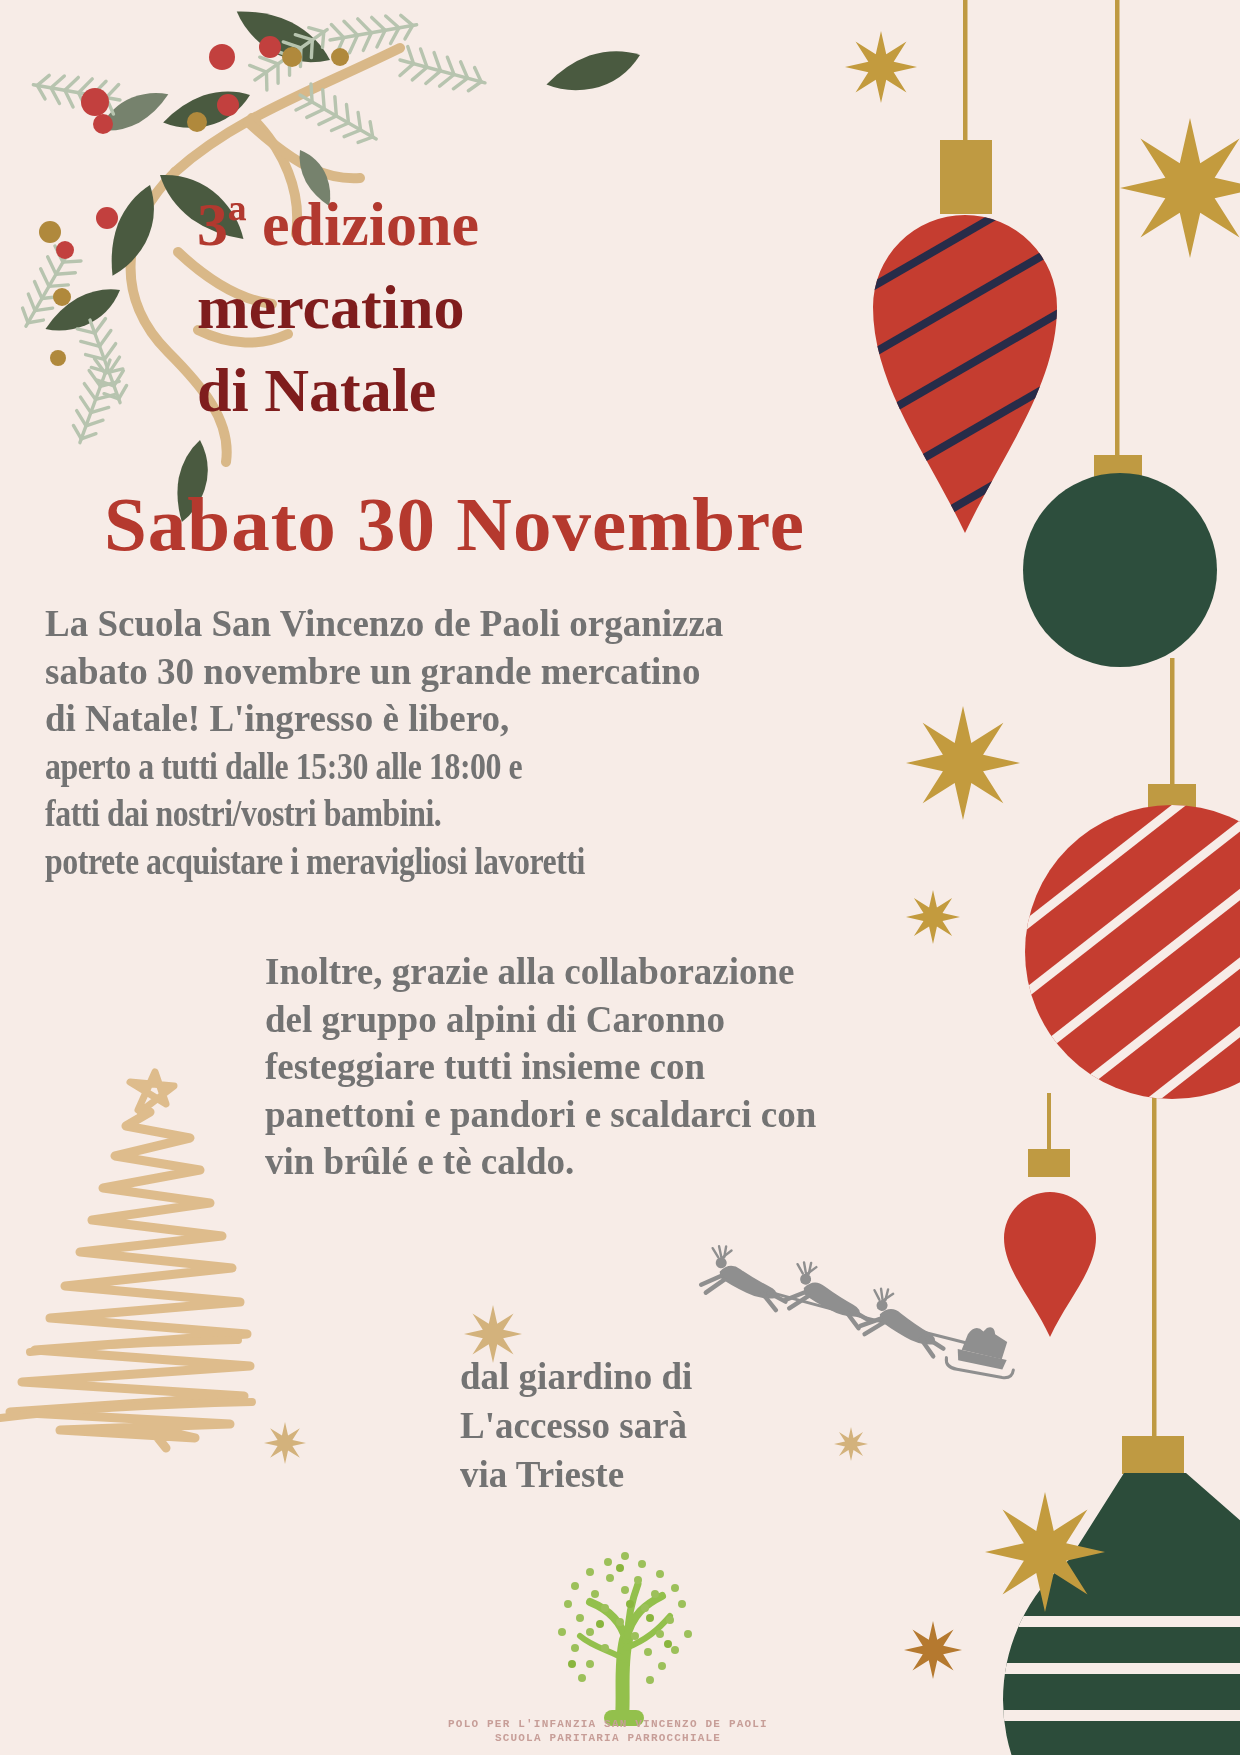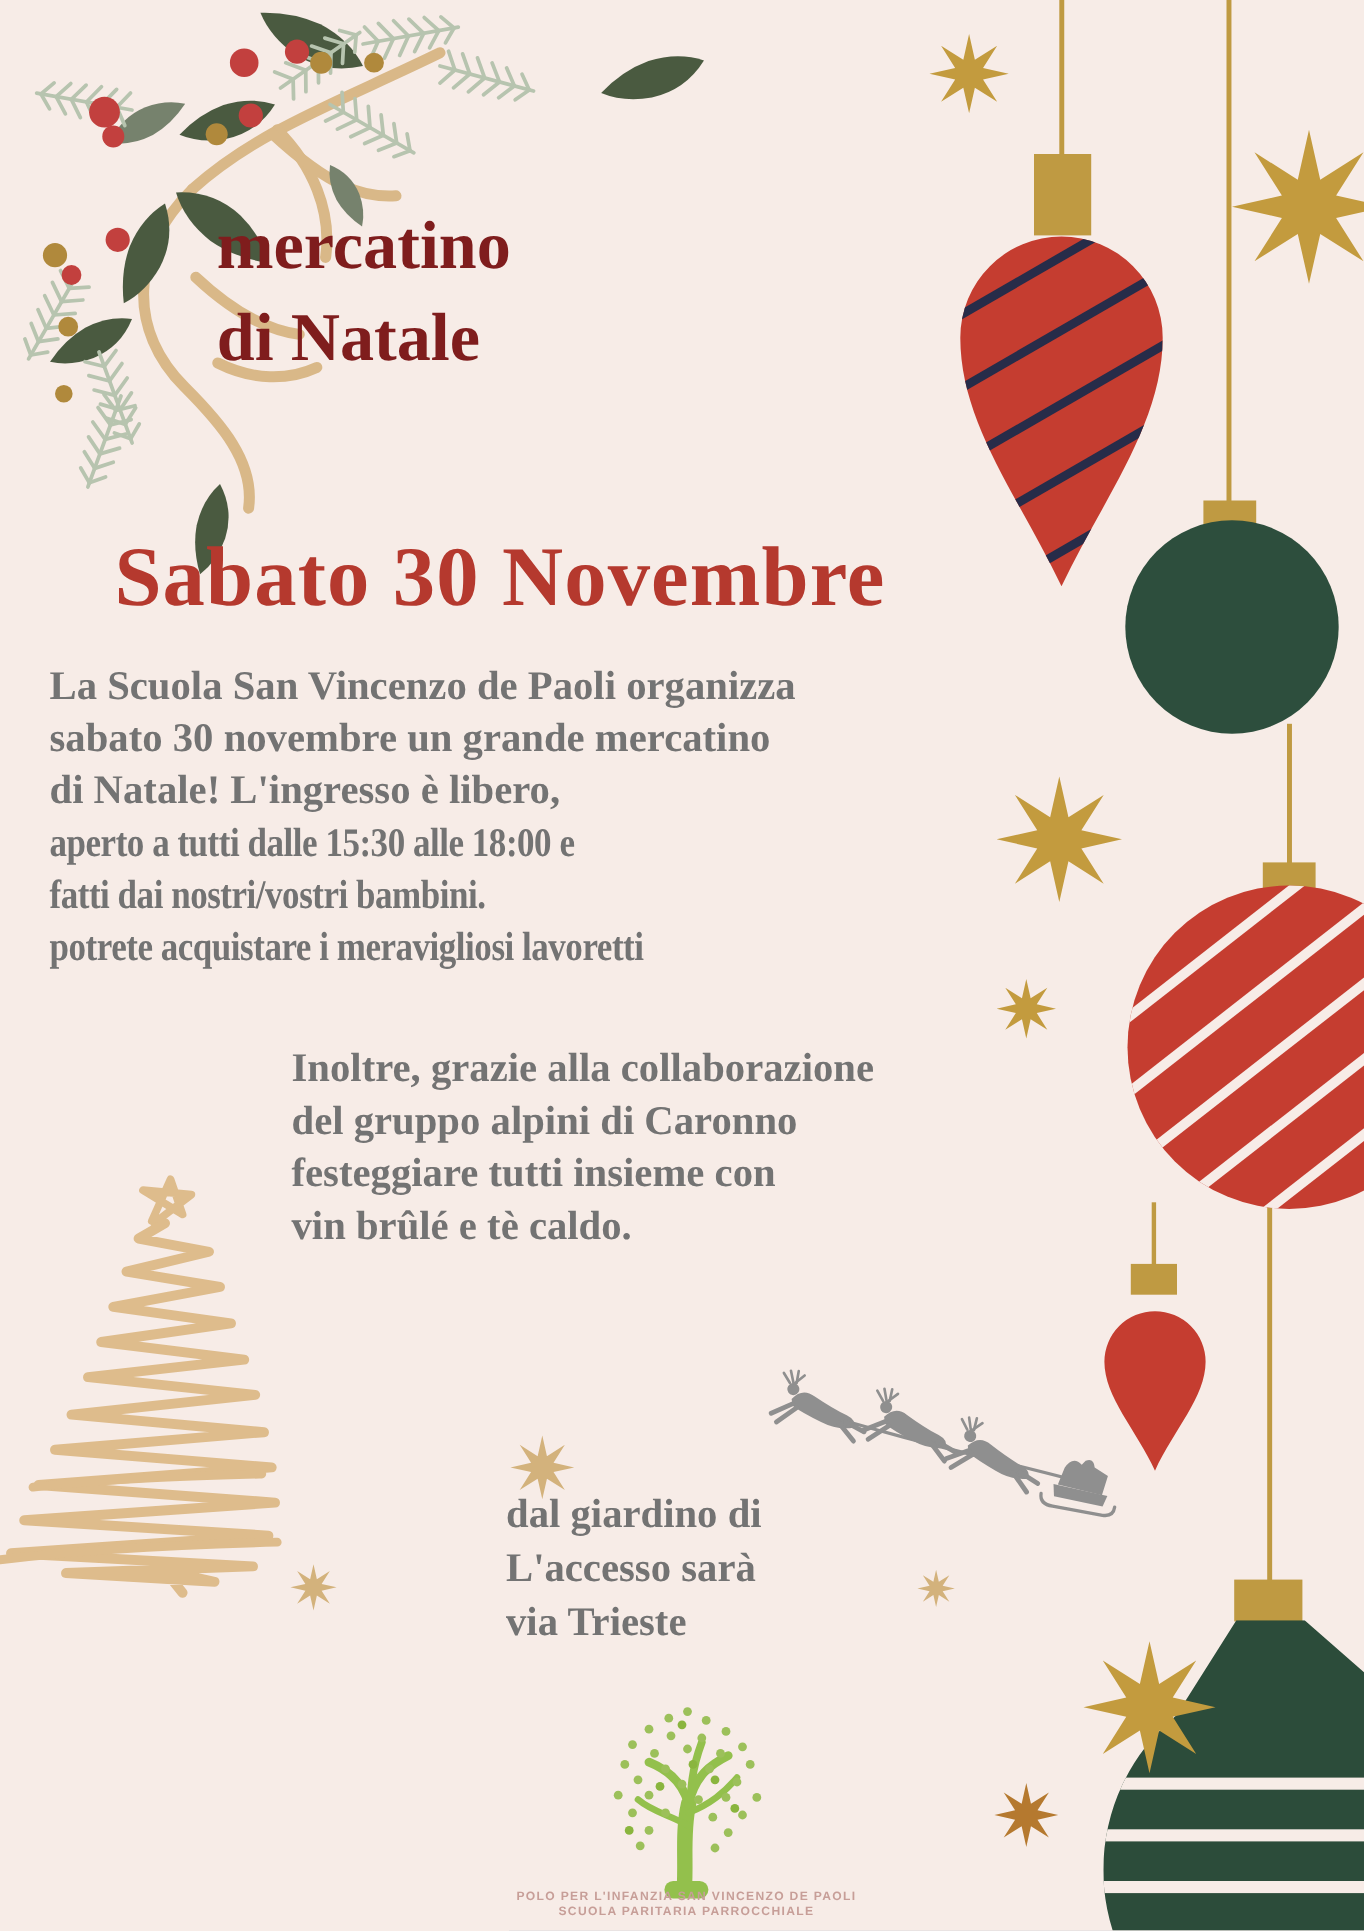--- a/index.html
+++ b/index.html
@@ -16,22 +16,22 @@
   #title{left:197px;top:183px;font-size:62px;line-height:83px;}
   #title .t-red{color:#b2392f;}
   #title .t-gold{color:#7f1d1d;}
   #dateHeading{left:58px;top:478px;font-size:77px;line-height:92px;color:#b5392e;letter-spacing:1px;white-space:nowrap;margin-left:46px;}
   .para{color:#737373;font-size:37px;line-height:47.5px;}
   #intro{left:45px;top:600px;}
   #collab{left:265px;top:948px;}
   #access{left:460px;top:1352px;line-height:49px;}
   .cond{display:inline-block;transform:scaleX(0.86);transform-origin:0 50%;letter-spacing:-0.5px;}
   #footerText{
-    left:424px;top:1717px;width:400px;text-align:center;
-    font-family:Liberation Sans, sans-serif;
+    left:408px;top:1717px;width:400px;text-align:center;
+    font-family:Liberation Mono, monospace;
     font-weight:700;color:#c79e98;font-size:11px;line-height:14px;
     letter-spacing:1.2px;
   }
   .nosel{user-select:none;}
 </style>
 </head>
 <body>
 
 <div id="poster">
 
@@ -263,39 +263,41 @@
           <circle cx="100" cy="70" r="4"></circle>
           <circle cx="50" cy="76" r="4"></circle>
         <circle cx="80" cy="56" r="4"></circle>
           <circle cx="118" cy="96" r="4"></circle>
           <circle cx="22" cy="116" r="4"></circle>
       </g>
     </g>
   </svg>
 
   <div id="title" class="txt nosel">
+    <div class="t-red">3ª edizione</div>
     <div class="t-gold">mercatino</div>
     <div class="t-gold">di Natale</div>
   </div>
 
   <div id="dateHeading" class="txt nosel">Sabato 30 Novembre</div>
 
   <div id="intro" class="txt para nosel">
     <div>La Scuola San Vincenzo de Paoli organizza</div>
     <div>sabato 30 novembre un grande mercatino</div>
     <div>di Natale! L'ingresso è libero,</div>
     <div><span class="cond">aperto a tutti dalle 15:30 alle 18:00 e</span></div>
     <div><span class="cond">fatti dai nostri/vostri bambini.</span></div>
     <div><span class="cond">potrete acquistare i meravigliosi lavoretti</span></div>
   </div>
 
   <div id="collab" class="txt para nosel">
     <div>Inoltre, grazie alla collaborazione</div>
     <div>del gruppo alpini di Caronno</div>
     <div>festeggiare tutti insieme con</div>
+    <div>panettoni e pandori e scaldarci con</div>
     <div>vin brûlé e tè caldo.</div>
   </div>
 
   <div id="access" class="txt para nosel">
     <div>dal giardino di</div>
     <div>L'accesso sarà</div>
     <div>via Trieste</div>
   </div>
 
   <div id="footerText" class="txt nosel">

